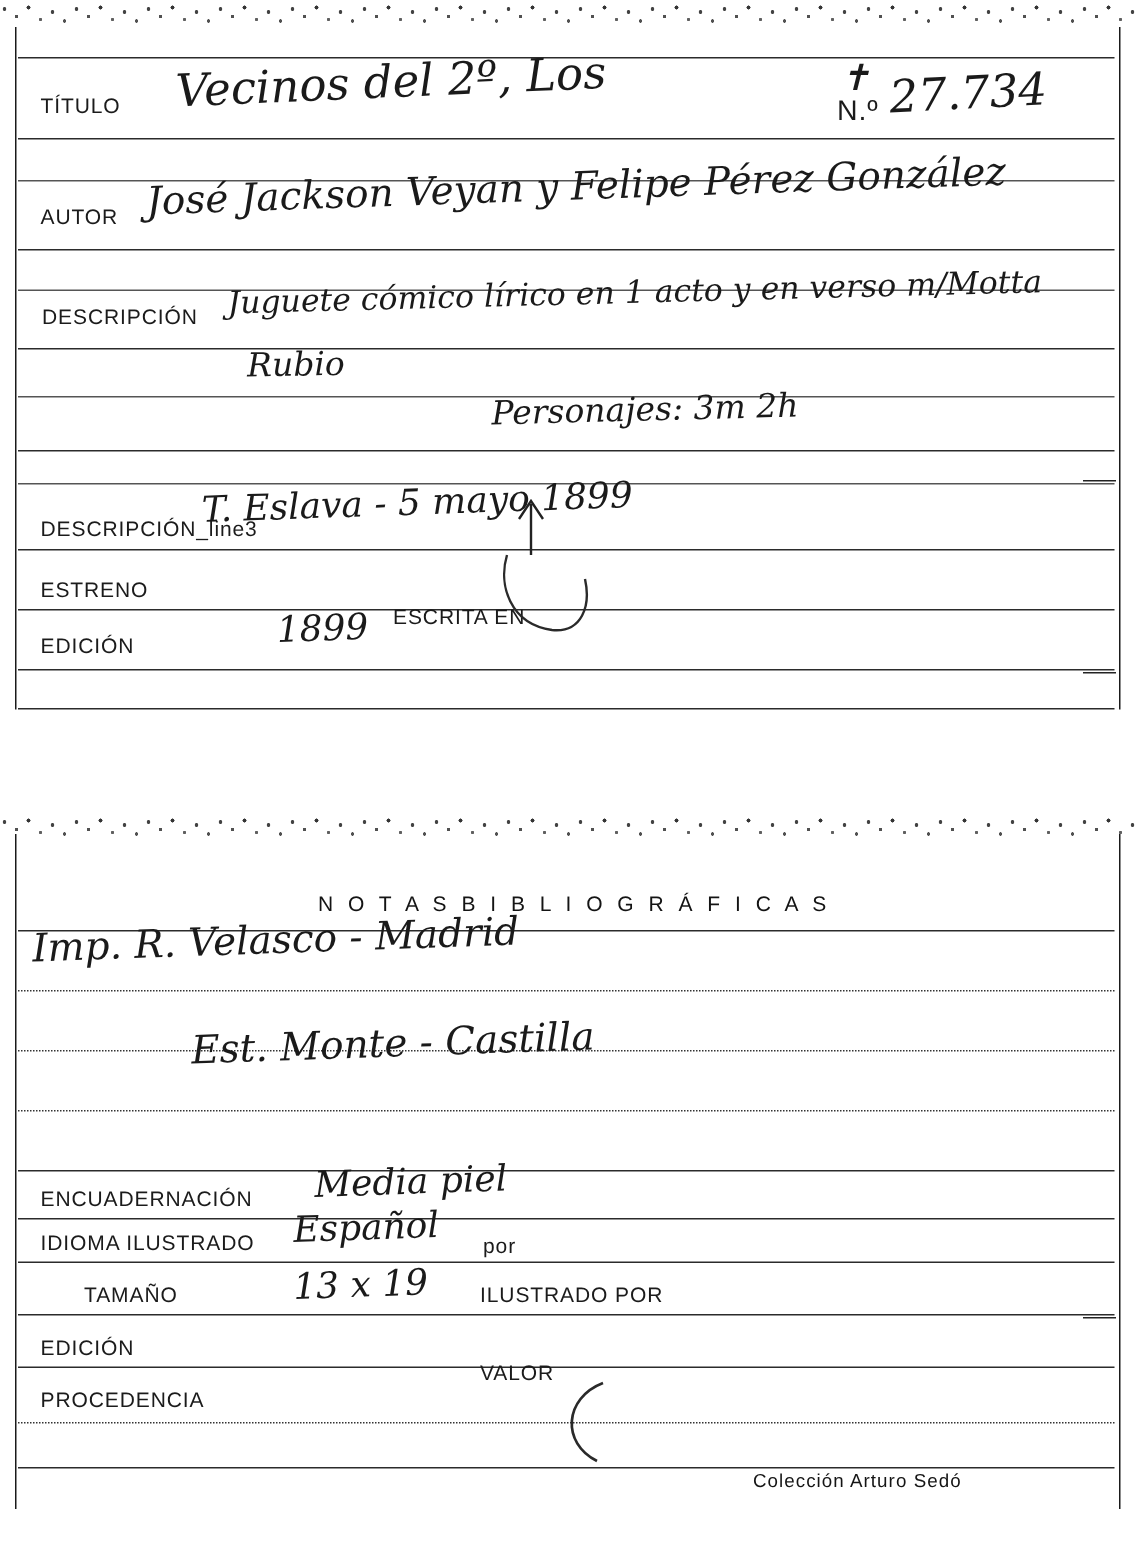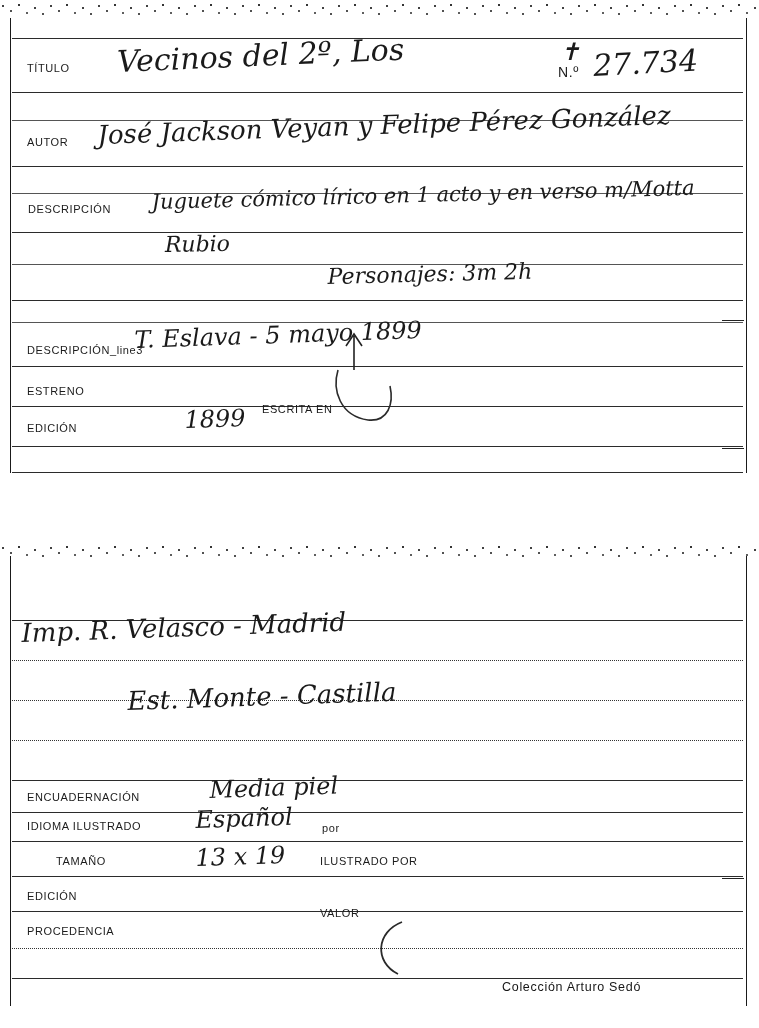--- a/index.html
+++ b/index.html
@@ -22,21 +22,21 @@
     background-size:48px 16px,48px 16px,48px 16px,48px 16px,48px 16px,48px 16px;
     opacity:.85;
   }
 
   .frame{position:absolute;border-left:1.5px solid #1a1a1a;border-right:1.5px solid #1a1a1a;}
 
   .rule{position:absolute;height:0;border-top:1.4px solid #2b2b2b;}
   .rule.thin{border-top:1px solid #555;}
   .rule.dotted{border-top:1.3px dotted #333;}
 
-  .lbl{position:absolute;font-size:11px;letter-spacing:.6px;color:#1b1b1b;white-space:nowrap;}
+  .lbl{position:absolute;font-size:14px;letter-spacing:.6px;color:#1b1b1b;white-space:nowrap;}
 
   
   .hw{
     position:absolute;
     font-family:"DejaVu Serif",serif;
     font-style:italic;
     color:#1a1a1a;
     white-space:nowrap;
     transform-origin:left bottom;
   }
@@ -75,21 +75,21 @@
 
   <div class="lbl" style="left:27px;top:62px;">TÍTULO</div>
   <div class="lbl" style="left:27px;top:136px;">AUTOR</div>
   <div class="lbl" style="left:28px;top:203px;">DESCRIPCIÓN</div>
   <div class="lbl" style="left:27px;top:344px;">DESCRIPCIÓN_line3</div>
   <div class="lbl" style="left:27px;top:385px;">ESTRENO</div>
   <div class="lbl" style="left:262px;top:385px;margin-top:18px;">ESCRITA EN</div>
   <div class="lbl" style="left:27px;top:422px;">EDICIÓN</div>
 
   <div class="hw" style="left:560px;top:38px;font-size:24px;">✝</div>
-  <div class="lbl" style="left:558px;top:64px;font-size:14px;">N.º</div>
+  <div class="lbl" style="left:558px;top:64px;font-size:19px;">N.º</div>
   <div class="hw" style="left:594px;top:48px;font-size:30px;transform:rotate(-3deg);">27.734</div>
 
   <div class="hw" style="left:118px;top:44px;font-size:30px;transform:rotate(-2.5deg);">Vecinos del 2º, Los</div>
   <div class="hw" style="left:98px;top:120px;font-size:26px;transform:rotate(-2deg);">José Jackson Veyan y Felipe Pérez González</div>
   <div class="hw" style="left:152px;top:190px;font-size:21px;transform:rotate(-1.5deg);">Juguete cómico lírico en 1 acto y en verso m/Motta</div>
   <div class="hw" style="left:165px;top:232px;font-size:22px;transform:rotate(-1deg);">Rubio</div>
   <div class="hw" style="left:328px;top:264px;font-size:22px;transform:rotate(-1.5deg);">Personajes: 3m 2h</div>
   <div class="hw" style="left:135px;top:326px;font-size:24px;transform:rotate(-2deg);">T. Eslava - 5 mayo 1899</div>
   <div class="hw" style="left:185px;top:406px;font-size:24px;transform:rotate(-2deg);">1899</div>
 
@@ -100,20 +100,21 @@
     <path d="M14 40 L14 6 M6 16 L14 4 L22 16" stroke="#222" stroke-width="1.6" fill="none"></path>
   </svg>
 </div>
 
 <div class="card" id="card-bottom">
 
   <div class="speckle" style="top:16px;"></div>
 
   <div class="frame" style="left:10px;top:28px;width:735px;height:450px;"></div>
 
+  <div class="hdr" style="left:212px;top:66px;">N O T A S   B I B L I O G R Á F I C A S</div>
 
   <div class="rule" style="left:12px;top:92px;width:731px;"></div>
   <div class="rule dotted" style="left:12px;top:132px;width:731px;"></div>
   <div class="rule dotted" style="left:12px;top:172px;width:731px;"></div>
   <div class="rule dotted" style="left:12px;top:212px;width:731px;"></div>
   <div class="rule" style="left:12px;top:252px;width:731px;"></div>
   <div class="rule" style="left:12px;top:284px;width:731px;"></div>
   <div class="rule" style="left:12px;top:313px;width:731px;"></div>
   <div class="rule" style="left:12px;top:348px;width:731px;"></div>
   <div class="rule" style="left:12px;top:383px;width:731px;"></div>

